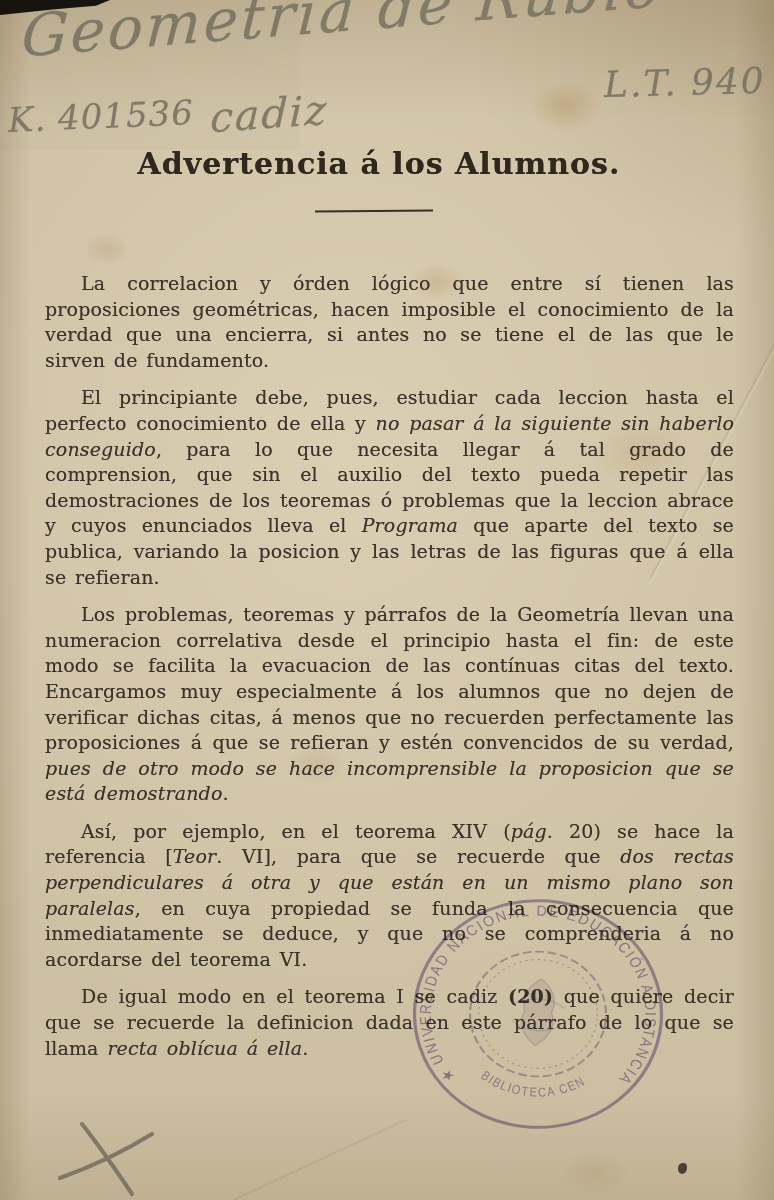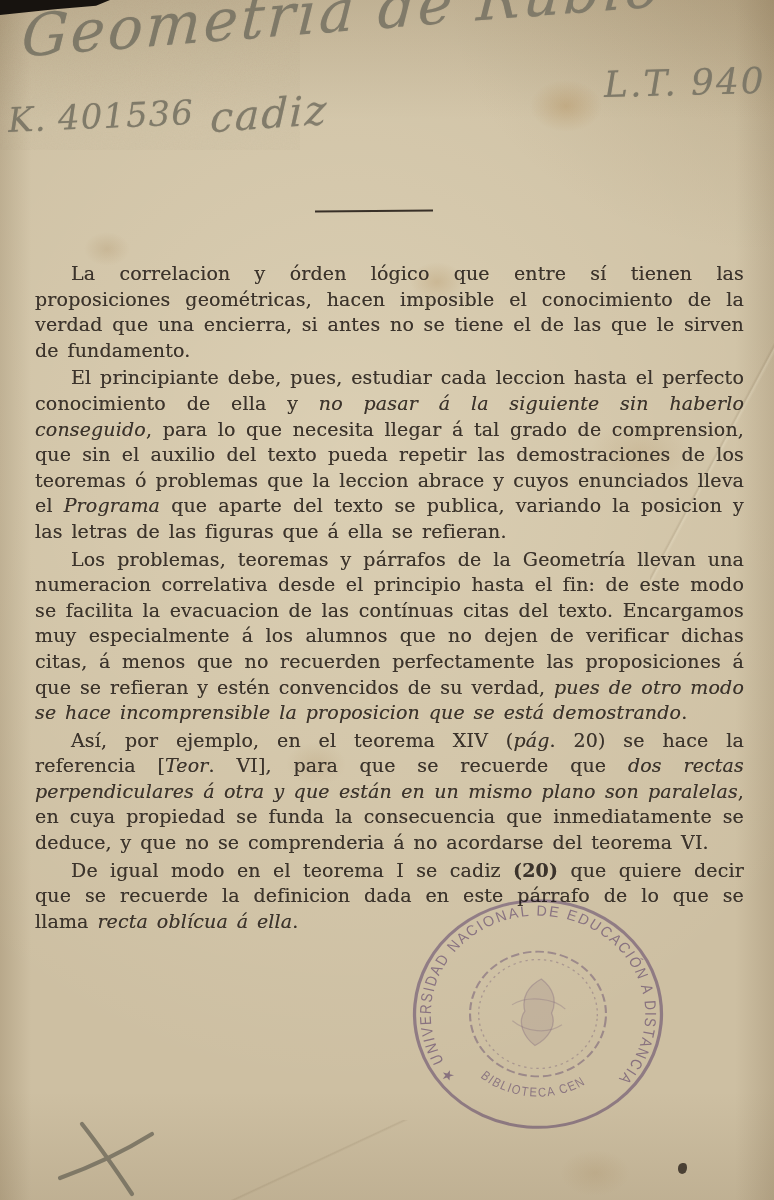--- a/index.html
+++ b/index.html
@@ -52,21 +52,21 @@
   }
   .body-text{
     position:absolute;left:33px;top:259px;width:713px;z-index:10;
     font-size:19px;line-height:25.6px;
     color:#3b332b;
     text-align:justify;
     word-spacing:2.6px;
     letter-spacing:0.15px;
     text-shadow:0 0 .5px rgba(59,51,43,.55);
   }
-  .body-text p{margin:2px;text-indent:36px;}
+  .body-text p{margin:12px;text-indent:36px;}
   .body-text em{font-style:italic;}
   .body-text strong{font-weight:bold;}
   
   .stamp{
     position:absolute;left:404px;top:891px;width:268px;height:246px;z-index:25;
     mix-blend-mode:multiply;opacity:.88;
   }
   
   .pencil-x{position:absolute;left:52px;top:1118px;width:112px;height:82px;z-index:20;opacity:.8;}
   
@@ -100,20 +100,21 @@
   <div class="stain s6"></div>
   <div class="crease-tr"></div>
   <div class="crease-bl"></div>
   <div class="ink-dot"></div>
 
   <div class="hw hw-title">Geometria de Rubio</div>
   <div class="hw hw-city">cadiz</div>
   <div class="hw hw-acc">K. 401536</div>
   <div class="hw hw-call">L.T. 940</div>
 
+  <div class="heading">Advertencia á los Alumnos.</div>
   <div class="rule"></div>
 
   <div class="body-text">
       <p><span>La correlacion y órden lógico que entre sí tienen las proposiciones geométricas, hacen imposible el conocimiento de la verdad que una encierra, si antes no se tiene el de las que le sirven de fundamento.</span></p>
       <p><span>El principiante debe, pues, estudiar cada leccion hasta el perfecto conocimiento de ella y </span><em>no pasar á la siguiente sin haberlo conseguido</em><span>, para lo que necesita llegar á tal grado de comprension, que sin el auxilio del texto pueda repetir las demostraciones de los teoremas ó problemas que la leccion abrace y cuyos enunciados lleva el </span><em>Programa</em><span> que aparte del texto se publica, variando la posicion y las letras de las figuras que á ella se refieran.</span></p>
       <p><span>Los problemas, teoremas y párrafos de la Geometría llevan una numeracion correlativa desde el principio hasta el fin: de este modo se facilita la evacuacion de las contínuas citas del texto. Encargamos muy especialmente á los alumnos que no dejen de verificar dichas citas, á menos que no recuerden perfectamente las proposiciones á que se refieran y estén convencidos de su verdad, </span><em>pues de otro modo se hace incomprensible la proposicion que se está demostrando</em><span>.</span></p>
       <p><span>Así, por ejemplo, en el teorema XIV (</span><em>pág</em><span>. 20) se hace la referencia [</span><em>Teor</em><span>. VI], para que se recuerde que </span><em>dos rectas perpendiculares á otra y que están en un mismo plano son paralelas</em><span>, en cuya propiedad se funda la consecuencia que inmediatamente se deduce, y que no se comprenderia á no acordarse del teorema VI.</span></p>
       <p><span>De igual modo en el teorema I se cadiz </span><strong>(20)</strong><span> que quiere decir que se recuerde la definicion dada en este párrafo de lo que se llama </span><em>recta oblícua á ella</em><span>.</span></p>
     </div>
 

